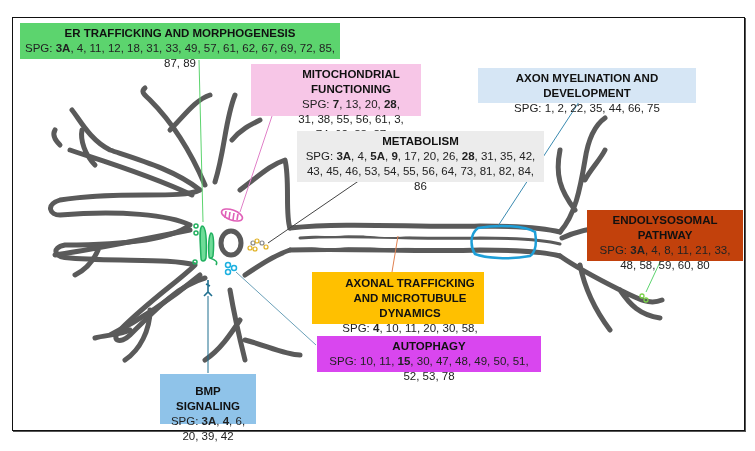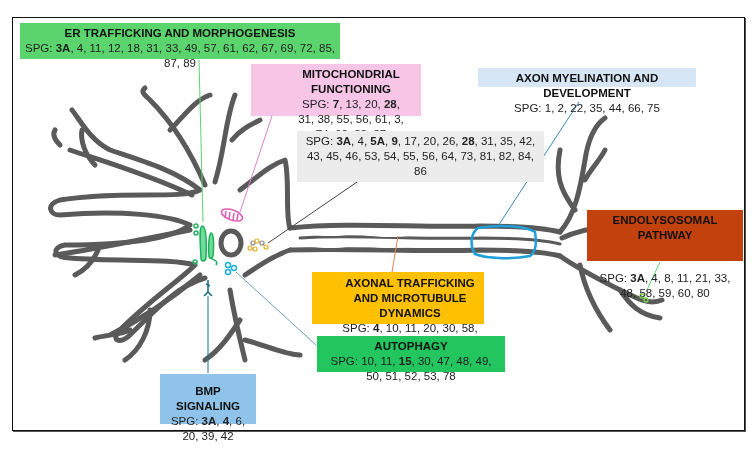--- a/index.html
+++ b/index.html
@@ -111,40 +111,41 @@
   <div class="title">ER TRAFFICKING AND MORPHOGENESIS</div>
   <div class="genes"><span>SPG: </span><span class="g-hi">3A</span>, <span>4</span>, <span>11</span>, <span>12</span>, <span>18</span>, <span>31</span>, <span>33</span>, <span>49</span>, <span>57</span>, <span>61</span>, <span>62</span>, <span>67</span>, <span>69</span>, <span>72</span>, <span>85</span>, <span>87</span>, <span>89</span></div>
 </div>
 
 <div class="box" style="left:251px;top:64px;width:170px;height:52px;background:#f7c6e7;padding-left:34px;">
   <div class="title">MITOCHONDRIAL  FUNCTIONING</div>
   <div class="genes" style="padding:0 8px;"><span>SPG: </span><span class="g-hi">7</span>, <span>13</span>, <span>20</span>, <span class="g-hi">28</span>, <span>31</span>, <span>38</span>, <span>55</span>, <span>56</span>, <span>61</span>, <span>3</span>, <span>74</span>, <span>62</span>, <span>83</span>, <span>87</span></div>
 </div>
 
 <div class="box" style="left:297px;top:131px;width:247px;height:51px;background:#ececec;">
+  <div class="title">METABOLISM</div>
   <div class="genes"><span>SPG: </span><span class="g-hi">3A</span>, <span>4</span>, <span class="g-hi">5A</span>, <span class="g-hi">9</span>, <span>17</span>, <span>20</span>, <span>26</span>, <span class="g-hi">28</span>, <span>31</span>, <span>35</span>, <span>42</span>, <span>43</span>, <span>45</span>, <span>46</span>, <span>53</span>, <span>54</span>, <span>55</span>, <span>56</span>, <span>64</span>, <span>73</span>, <span>81</span>, <span>82</span>, <span>84</span>, <span>86</span></div>
 </div>
 
-<div class="box" style="left:478px;top:68px;width:218px;height:19px;background:#d6e6f5;">
+<div class="box" style="left:478px;top:68px;width:218px;height:35px;background:#d6e6f5;">
   <div class="title">AXON MYELINATION  AND DEVELOPMENT</div>
   <div class="genes"><span>SPG: </span><span>1</span>, <span>2</span>, <span>22</span>, <span>35</span>, <span>44</span>, <span>66</span>, <span>75</span></div>
 </div>
 
 <div class="box" style="left:587px;top:210px;width:156px;height:51px;background:#c2410c;">
   <div class="title">ENDOLYSOSOMAL  PATHWAY</div>
-  <div class="genes" style="padding:0 8px;margin-top:28px;"><span>SPG: </span><span class="g-hi">3A</span>, <span>4</span>, <span>8</span>, <span>11</span>, <span>21</span>, <span>33</span>, <span>48</span>, <span>58</span>, <span>59</span>, <span>60</span>, <span>80</span></div>
+  <div class="genes" style="padding:0 8px;"><span>SPG: </span><span class="g-hi">3A</span>, <span>4</span>, <span>8</span>, <span>11</span>, <span>21</span>, <span>33</span>, <span>48</span>, <span>58</span>, <span>59</span>, <span>60</span>, <span>80</span></div>
 </div>
 
 <div class="box" style="left:312px;top:272px;width:172px;height:52px;background:#ffc000;padding-top:4px;padding-left:28px;">
   <div class="title">AXONAL TRAFFICKING</div>
   <div class="title">AND MICROTUBULE DYNAMICS</div>
   <div class="genes"><span>SPG: </span><span class="g-hi">4</span>, <span>10</span>, <span>11</span>, <span>20</span>, <span>30</span>, <span>58</span>, <span>68</span></div>
 </div>
 
-<div class="box" style="left:317px;top:336px;width:188px;height:36px;background:#22c55e;">
+<div class="box" style="left:317px;top:336px;width:224px;height:36px;background:#d946ef;">
   <div class="title">AUTOPHAGY</div>
   <div class="genes"><span>SPG: </span><span>10</span>, <span>11</span>, <span class="g-hi">15</span>, <span>30</span>, <span>47</span>, <span>48</span>, <span>49</span>, <span>50</span>, <span>51</span>, <span>52</span>, <span>53</span>, <span>78</span></div>
 </div>
 
 <div class="box" style="left:160px;top:374px;width:96px;height:50px;background:#8fc3e9;padding:10px 2px;">
   <div class="title">BMP SIGNALING</div>
   <div class="genes" style="padding:0 6px;"><span>SPG: </span><span class="g-hi">3A</span>, <span class="g-hi">4</span>, <span>6</span>, <span>20</span>, <span>39</span>, <span>42</span></div>
 </div>
 
 </body></html>

